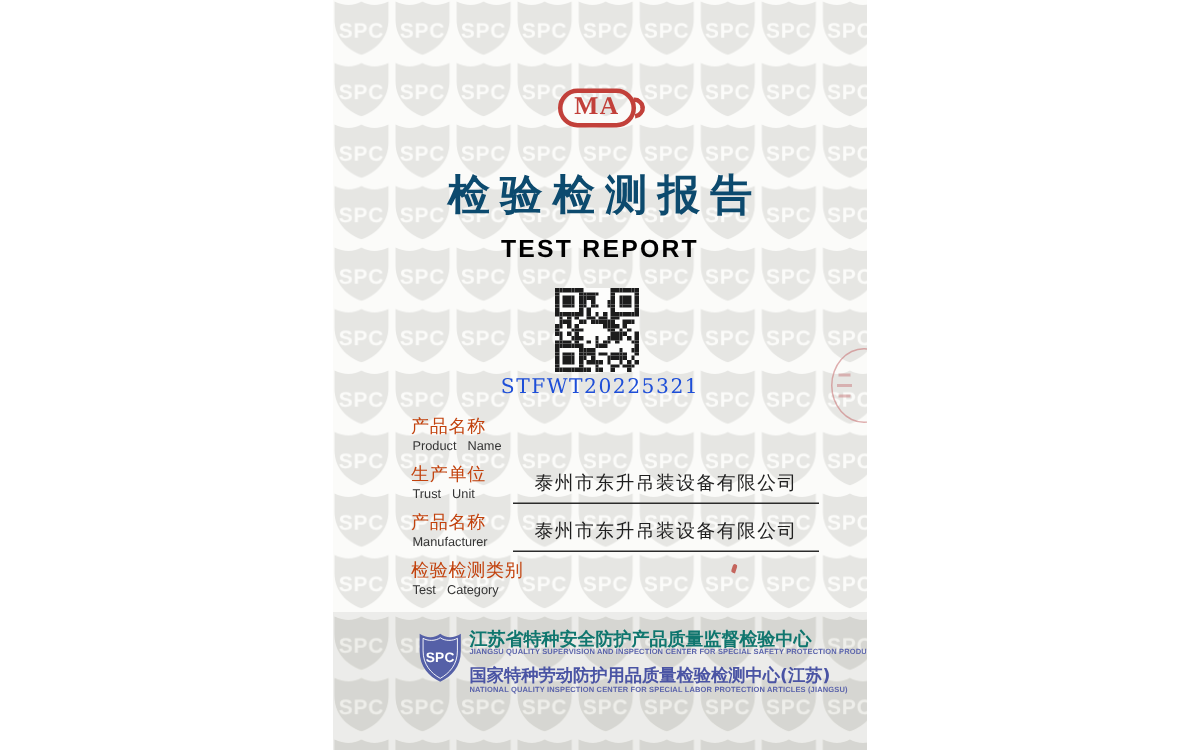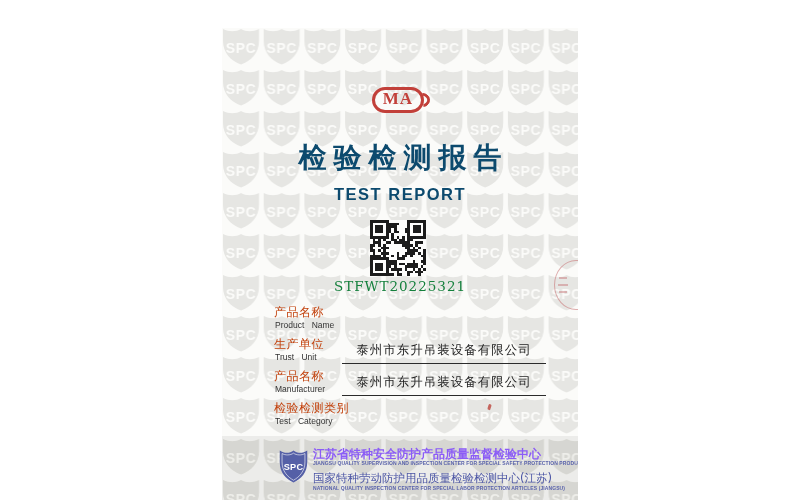--- a/index.html
+++ b/index.html
@@ -1,18 +1,18 @@
 <!DOCTYPE html>
 <html><head>
 <meta charset="utf-8">
 <style>
   * { margin:0; padding:0; box-sizing:border-box; }
   html,body { width:800px; height:500px; background:#ffffff; overflow:hidden;
               font-family:"Liberation Sans", sans-serif; }
-  .stage { position:relative; width:800px; height:368px; background:#ffffff;margin-top:28px; }
+  .stage { position:relative; width:800px; height:368px; background:#ffffff; }
 
   .document { position:absolute; left:222px; top:0; width:356px; height:500px;
               background:#fbfbf9; overflow:hidden; }
 
   .wm { position:absolute; left:0; top:0; width:356px; height:500px; }
 
   
   .cma { position:absolute; left:148px; top:58px; width:60px; height:29px; }
   .cma-ring { position:absolute; left:2px; top:1px; width:52px; height:26px;
               border:3px solid #c2403a; border-radius:13px; }
@@ -24,29 +24,29 @@
             display:flex; align-items:center; justify-content:center;
             color:#c2403a; font-weight:bold; font-size:17px; letter-spacing:1px;
             font-family:"Liberation Serif", serif; }
   .cma-no { position:absolute; left:0; top:91px; width:356px; text-align:center;
             font-size:10.5px; font-weight:bold; color:#3a3a3a; letter-spacing:0.8px; }
 
   .title-cn { position:absolute; left:0; top:111px; width:356px; text-align:center;
               font-size:28px; font-weight:bold; color:#0c4a6e; letter-spacing:7px;
               text-indent:7px; font-family:"DejaVu Sans", sans-serif; }
   .title-en { position:absolute; left:0; top:157px; width:356px; text-align:center;
-              font-size:16.5px; font-weight:bold; color:#0c4a6e; letter-spacing:1.5px; }
+              font-size:16.5px; font-weight:bold; color:#000000; letter-spacing:1.5px; }
 
   .qr { position:absolute; left:148px; top:192px; width:56px; height:56px;
         display:grid; grid-template-columns:repeat(21,1fr); grid-template-rows:repeat(21,1fr);
         background:#fdfdfc; }
   .qr .m { background:#1c1c1c; }
 
   .report-no { position:absolute; left:0; top:250px; width:356px; text-align:center;
-               font-size:13.5px; color:#15803d; letter-spacing:1px;
+               font-size:13.5px; color:#1d4ed8; letter-spacing:1px;
                font-family:"DejaVu Serif", serif; }
 
   
   .form { position:absolute; left:52px; top:276px; width:272px; }
   .row { position:absolute; left:0; width:272px; height:30px; }
   .lab-cn { position:absolute; left:0; top:0; font-size:12px; color:#c2410c;
             letter-spacing:0.5px; white-space:nowrap;
             font-family:"DejaVu Sans", sans-serif; }
   .lab-en { position:absolute; left:1px; top:16px; font-size:8.5px; color:#333333;
             word-spacing:5px; white-space:nowrap; }
@@ -67,26 +67,26 @@
   .seal i:nth-child(2){ left:3px; top:23px; width:10px; }
   .seal i:nth-child(3){ left:4px; top:30px; }
 
   
   .strip-tint { position:absolute; left:0; top:408px; width:356px; height:92px;
                 background:rgba(110,110,104,0.05); }
   .banner { position:absolute; left:56px; top:415px; width:256px; height:52px; }
   .spc-logo { position:absolute; left:1px; top:5px; width:29px; height:37px; }
   .bt { position:absolute; left:35px; top:0; width:220px; }
   .b-cn1 { position:absolute; left:0; top:3px; width:220px; font-size:12px;
-           font-weight:bold; color:#8b5cf6; white-space:nowrap; letter-spacing:0;
+           font-weight:bold; color:#0f766e; white-space:nowrap; letter-spacing:0;
            font-family:"DejaVu Sans", sans-serif; }
   .b-en1 { position:absolute; left:0; top:16.5px; width:220px; font-size:5px;
            font-weight:bold; color:#5a63ab; white-space:nowrap; letter-spacing:0.1px; }
   .b-cn2 { position:absolute; left:0; top:28px; width:220px; font-size:11.5px;
-           font-weight:normal; color:#4a54a4; white-space:nowrap;
+           font-weight:bold; color:#4a54a4; white-space:nowrap;
            font-family:"DejaVu Sans", sans-serif; }
   .b-en2 { position:absolute; left:0; top:42px; width:220px; font-size:5px;
            font-weight:bold; color:#5a63ab; white-space:nowrap; letter-spacing:0.1px; }
 </style>
 </head>
 <body>
 
 <div class="stage">
   <div class="document">
 

